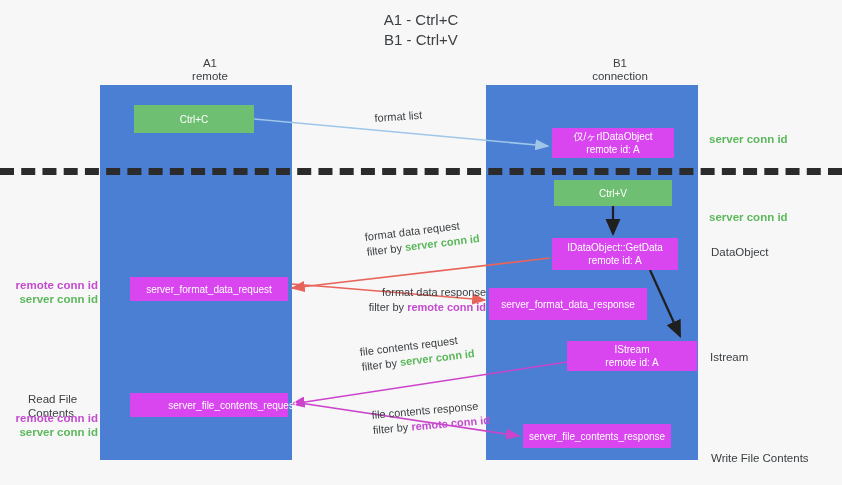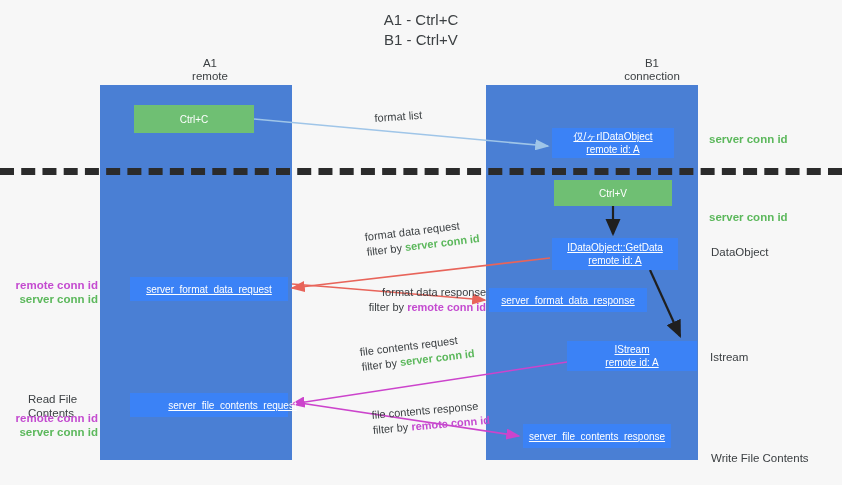--- a/index.html
+++ b/index.html
@@ -36,21 +36,21 @@
 
   
   .col-head {
     text-align: center;
     font-size: 11.5px;
     line-height: 13px;
     color: #3c4043;
     white-space: pre-line;
   }
   #head-a1 { left: 130px; top: 57px; width: 160px; }
-  #head-b1 { left: 572px; top: 57px; width: 160px; }
+  #head-b1 { left: 540px; top: 57px; width: 160px; }
 
   
   .lane {
     background: #4a7fd4;
   }
   #lane-a1 { left: 100px; top: 85px; width: 192px; height: 375px; }
   #lane-b1 { left: 486px; top: 85px; width: 212px; height: 375px; }
 
   
   #divider {
@@ -67,28 +67,28 @@
     flex-direction: column;
     align-items: center;
     justify-content: center;
     text-align: center;
     color: #ffffff;
     font-size: 10px;
     line-height: 13px;
     white-space: pre-line;
   }
   .box.green { background: #6fbf73; }
-  .box.orange { background: #3b82f6; text-decoration: underline; }
+  .box.orange { background: #d946ef; }
 
   #box-ctrlc   { left: 134px; top: 105px; width: 120px; height: 28px; }
   #box-idata   { left: 552px; top: 128px; width: 122px; height: 30px; }
   #box-ctrlv   { left: 554px; top: 180px; width: 118px; height: 26px; }
   #box-getdata { left: 552px; top: 238px; width: 126px; height: 32px; }
   #box-sfdreq  { left: 130px; top: 277px; width: 158px; height: 24px; }
-  #box-sfdresp { left: 489px; top: 288px; width: 158px; height: 24px; }
+  #box-sfdresp { left: 489px; top: 288px; width: 158px; height: 32px; }
   #box-istream { left: 567px; top: 341px; width: 130px; height: 30px; }
   #box-sfcreq  { left: 130px; top: 393px; width: 158px; height: 24px; padding-left: 47px; }
   #box-sfcresp { left: 523px; top: 424px; width: 148px; height: 24px; }
 
   
   .side-label {
     font-size: 11.5px;
     line-height: 14px;
     color: #3c4043;
   }

